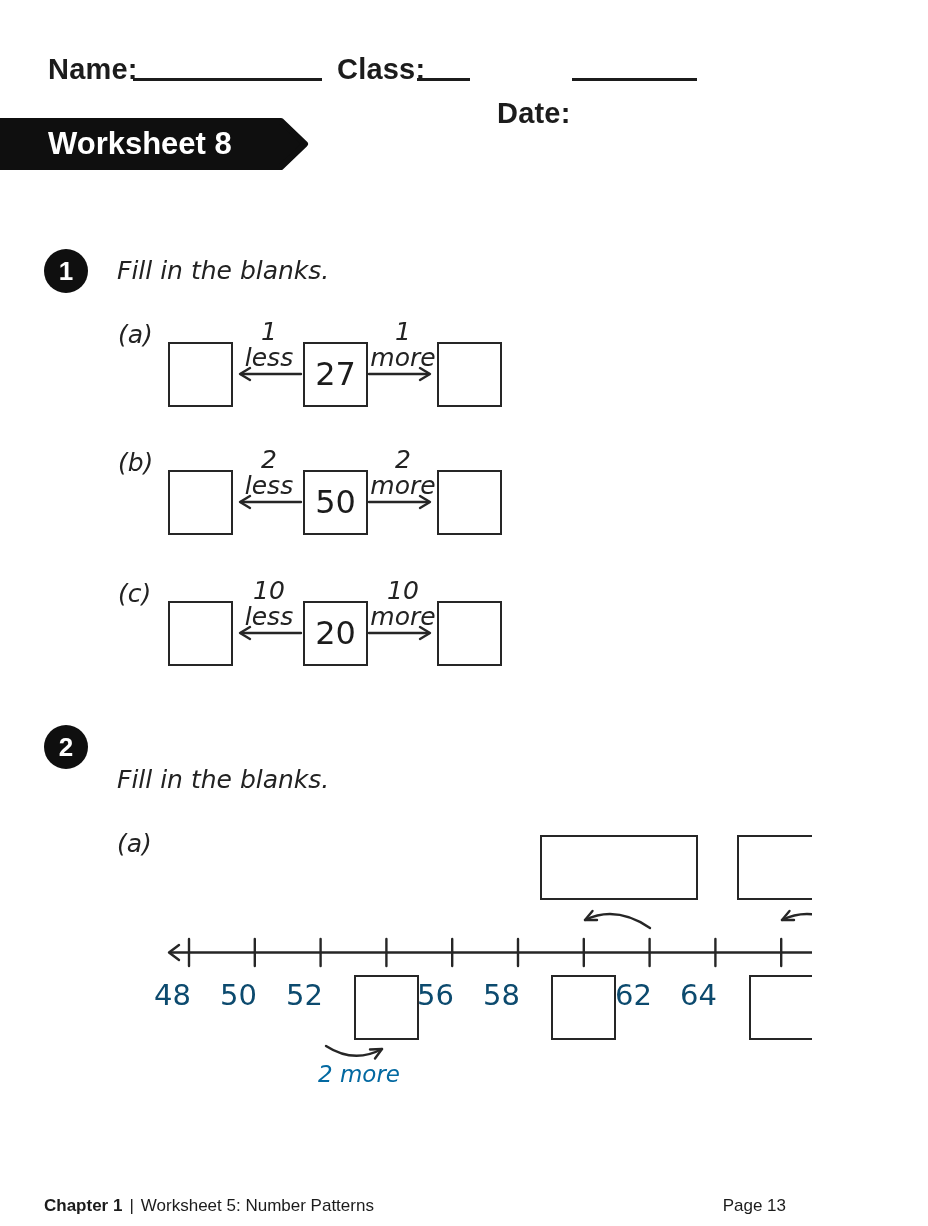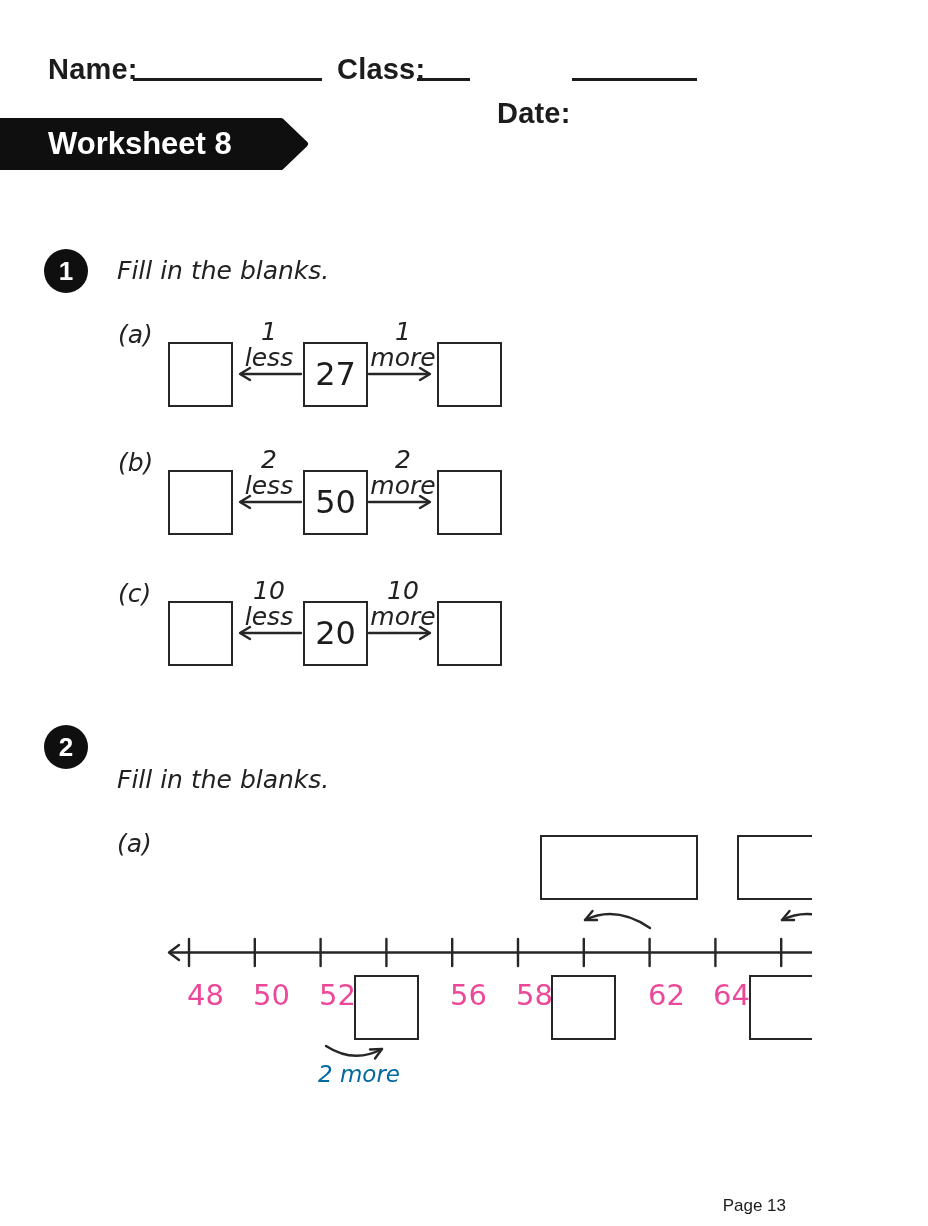--- a/index.html
+++ b/index.html
@@ -39,22 +39,22 @@
     line-height:26px;color:#222;
   }
   .arrow-svg{position:absolute;}
   .stroke{stroke:#262626;stroke-width:2.4;fill:none;stroke-linecap:round;stroke-linejoin:round;}
   
   .rect-blank{
     position:absolute;width:158px;height:65px;background:#fff;
     border:2.5px solid #262626;box-sizing:border-box;
   }
   .tick-label{
-    position:absolute;width:70px;top:978px;text-align:right;
-    font-family:"DejaVu Sans",sans-serif;font-size:29px;color:#ec4899;
+    position:absolute;width:70px;top:978px;text-align:left;
+    font-family:"DejaVu Sans",sans-serif;font-size:29px;color:#0c4a6e;
   }
   .annot{
     font-family:"DejaVu Sans",sans-serif;font-style:italic;font-size:23px;color:#0369a1;
     text-align:right;
   }
   
   .footer-text{font-size:17px;color:#1c1c1c;}
   .footer-text .bold{font-weight:700;}
   .footer-text .sep{font-weight:300;padding:0 7px;}
 </style>
@@ -195,15 +195,18 @@
   <div class="blank-box" style="left:354px;top:975px;"></div>
   <div class="blank-box" style="left:551px;top:975px;"></div>
   <div class="blank-box" style="left:749px;top:975px;"></div>
 
   <svg class="abs" style="left:322px;top:1040px;" width="68" height="26">
     <path class="stroke" d="M4,6 Q32,24 60,9"></path>
       <polyline class="stroke" points="53,18.5 60,9 48,9.5"></polyline>
   </svg>
   <div class="abs annot" style="left:315px;top:1061px;width:85px;">2 more</div>
 
+  <div class="abs footer-text" style="left:44px;top:1196px;">
+    <span class="bold">Chapter 1</span><span class="sep">|</span><span>Worksheet 5: Number Patterns</span>
+  </div>
   <div class="abs footer-text" style="right:26px;top:1196px;">Page 13</div>
 
 </div>
 
 </body></html>

